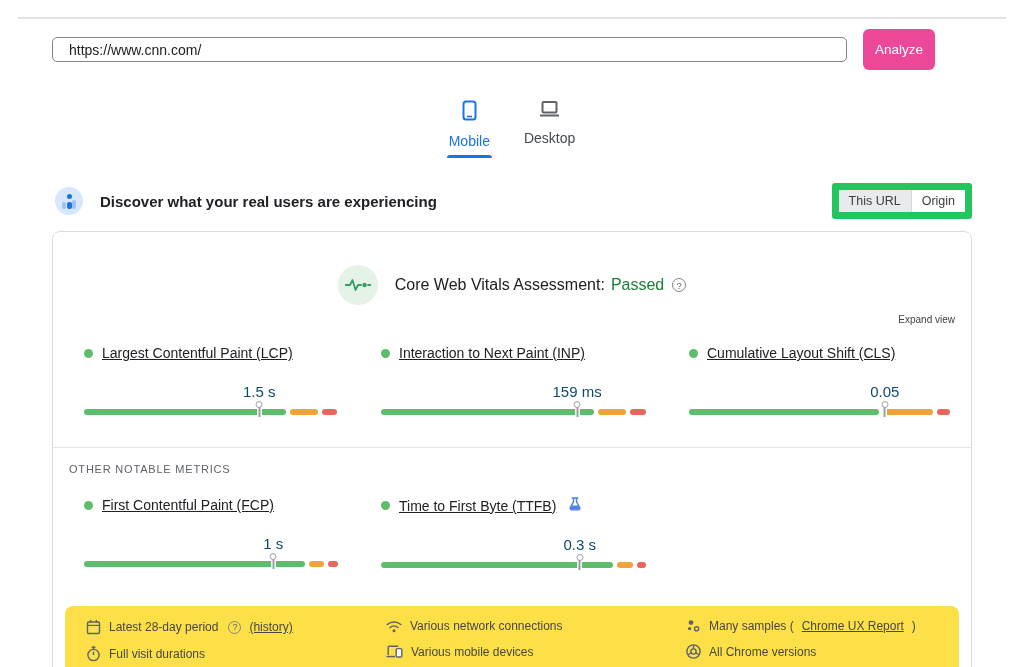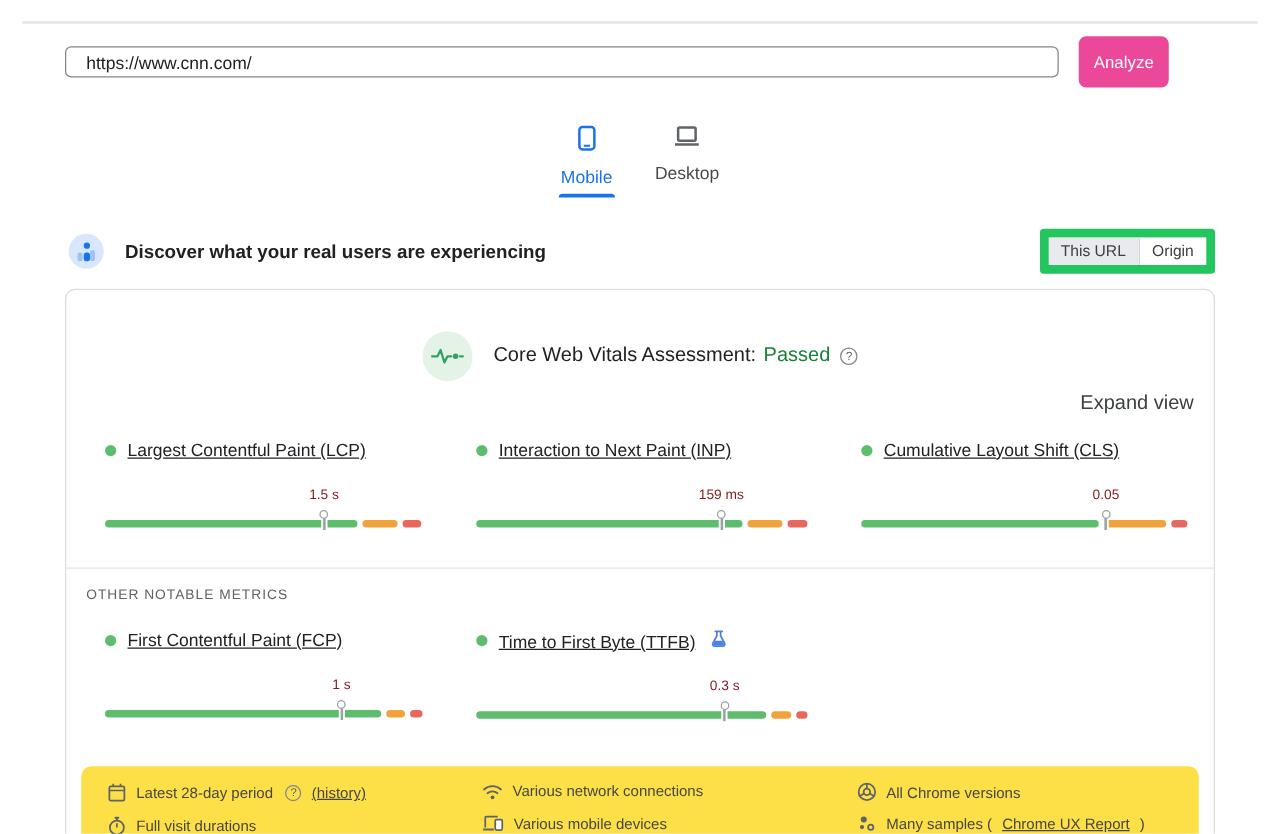--- a/index.html
+++ b/index.html
@@ -39,32 +39,32 @@
   
   .card { margin:12px 52px 0 52px; border:1px solid #dadce0; border-radius:8px; background:#fff;
     padding-bottom:8px; }
   .cwv-head { display:flex; align-items:center; justify-content:center; gap:17px; margin-top:33px; }
   .pulse-badge { width:40px; height:40px; border-radius:50%; background:#e4f3e6; display:flex;
     align-items:center; justify-content:center; }
   .assessment { font-size:16px; color:#202124; display:flex; align-items:center; gap:6px; }
   .status-passed { color:#188038; }
   .help-dot { width:14px; height:14px; border:1px solid #80868b; border-radius:50%; color:#5f6368;
     font-size:9.5px; display:inline-flex; align-items:center; justify-content:center; margin-left:2px; }
-  .expand-row { text-align:right; padding-right:16px; margin-top:9px; font-size:16px; color:#3c4043; }
+  .expand-row { text-align:right; padding-right:16px; margin-top:9px; font-size:10px; color:#3c4043; }
   .expand-row span { cursor:pointer; }
 
   .metrics-row { display:grid; grid-template-columns:254px 265px 261px; column-gap:43px;
     padding-left:31px; margin-top:20px; }
   .metrics-row.second { grid-template-columns:254px 265px; margin-top:22px; }
   .metric-name { display:flex; align-items:center; gap:9px; font-size:14px; }
   .status-dot { width:9px; height:9px; border-radius:50%; background:#5ebd6d; flex:0 0 9px; }
   .metric-link { color:#202124; text-decoration:underline; cursor:pointer; }
   .bar-wrap { position:relative; margin-top:48px; height:6px; }
-  .metric-value { position:absolute; top:-26px; transform:translateX(-50%); font-size:11px;
-    color:#7f1d1d; white-space:nowrap; }
+  .metric-value { position:absolute; top:-26px; transform:translateX(-50%); font-size:15px;
+    color:#0c4a6e; white-space:nowrap; }
   .bar { display:flex; gap:4px; height:6px; }
   .seg { height:6px; border-radius:3px; }
   .seg.good { background:#5ebd6d; }
   .seg.ni { background:#f1a33b; }
   .seg.poor { background:#e8675c; }
   .pin { position:absolute; top:-8px; transform:translateX(-50%); width:7px; height:16px; }
   .pin .stem { position:absolute; left:2.5px; top:5px; width:2px; height:11px; background:#9aa0a6;
     box-shadow:0 0 0 1.5px #fff; }
   .pin .head { position:absolute; left:0; top:0; width:7px; height:7px; border:1.5px solid #9aa0a6;
     border-radius:50%; background:#fff; }
@@ -295,35 +295,35 @@
         <svg width="17" height="15" viewBox="0 0 17 15">
             <path d="M2.2 11 V3.2 a1 1 0 0 1 1-1 h9" fill="none" stroke="#5f6368" stroke-width="1.4"></path>
             <line x1="0.5" y1="12.6" x2="9" y2="12.6" stroke="#5f6368" stroke-width="1.5"></line>
             <rect x="10.2" y="4.6" width="5.6" height="8.4" rx="1" fill="#fff" stroke="#5f6368" stroke-width="1.4"></rect>
           </svg>
         <span>Various mobile devices</span>
       </div>
     </div>
     <div class="foot-col">
       <div class="foot-item">
+        <svg width="15" height="14" viewBox="0 0 15 14">
+            <circle cx="5" cy="3.6" r="2.4" fill="#5f6368"></circle>
+            <circle cx="3.6" cy="9.6" r="1.7" fill="#5f6368"></circle>
+            <circle cx="10.6" cy="9.8" r="2.1" fill="none" stroke="#5f6368" stroke-width="1.4"></circle>
+          </svg>
+        <span>Many samples (</span>
+          <span class="foot-link">Chrome UX Report</span>
+          <span>)</span>
+      </div>
+      <div class="foot-item">
         <svg width="15" height="15" viewBox="0 0 15 15">
             <circle cx="7.5" cy="7.5" r="6.6" fill="none" stroke="#5f6368" stroke-width="1.4"></circle>
             <circle cx="7.5" cy="7.5" r="2.6" fill="none" stroke="#5f6368" stroke-width="1.4"></circle>
             <line x1="7.5" y1="1" x2="7.5" y2="4.9" stroke="#5f6368" stroke-width="1.4" transform="rotate(120 7.5 7.5)"></line>
             <line x1="7.5" y1="1" x2="7.5" y2="4.9" stroke="#5f6368" stroke-width="1.4" transform="rotate(240 7.5 7.5)"></line>
             <line x1="7.5" y1="1" x2="7.5" y2="4.9" stroke="#5f6368" stroke-width="1.4" transform="rotate(0 7.5 7.5)"></line>
           </svg>
         <span>All Chrome versions</span>
       </div>
-      <div class="foot-item">
-        <svg width="15" height="14" viewBox="0 0 15 14">
-            <circle cx="5" cy="3.6" r="2.4" fill="#5f6368"></circle>
-            <circle cx="3.6" cy="9.6" r="1.7" fill="#5f6368"></circle>
-            <circle cx="10.6" cy="9.8" r="2.1" fill="none" stroke="#5f6368" stroke-width="1.4"></circle>
-          </svg>
-        <span>Many samples (</span>
-          <span class="foot-link">Chrome UX Report</span>
-          <span>)</span>
-      </div>
     </div>
   </div>
 
 </div>
 
 </body></html>

